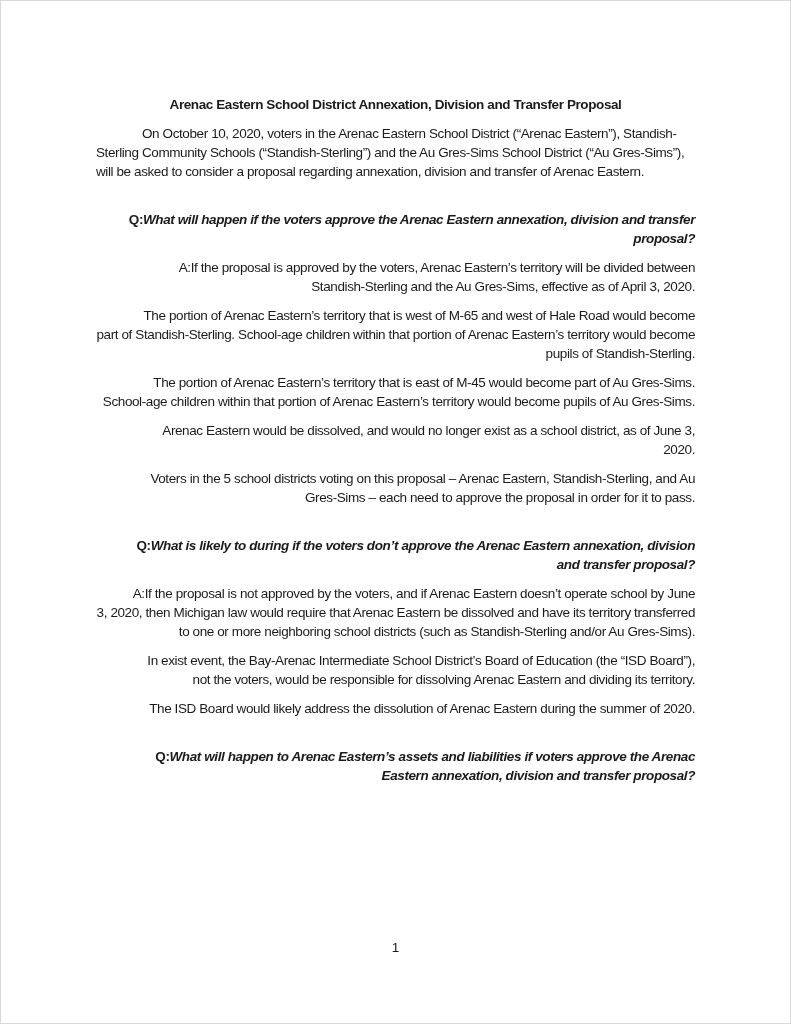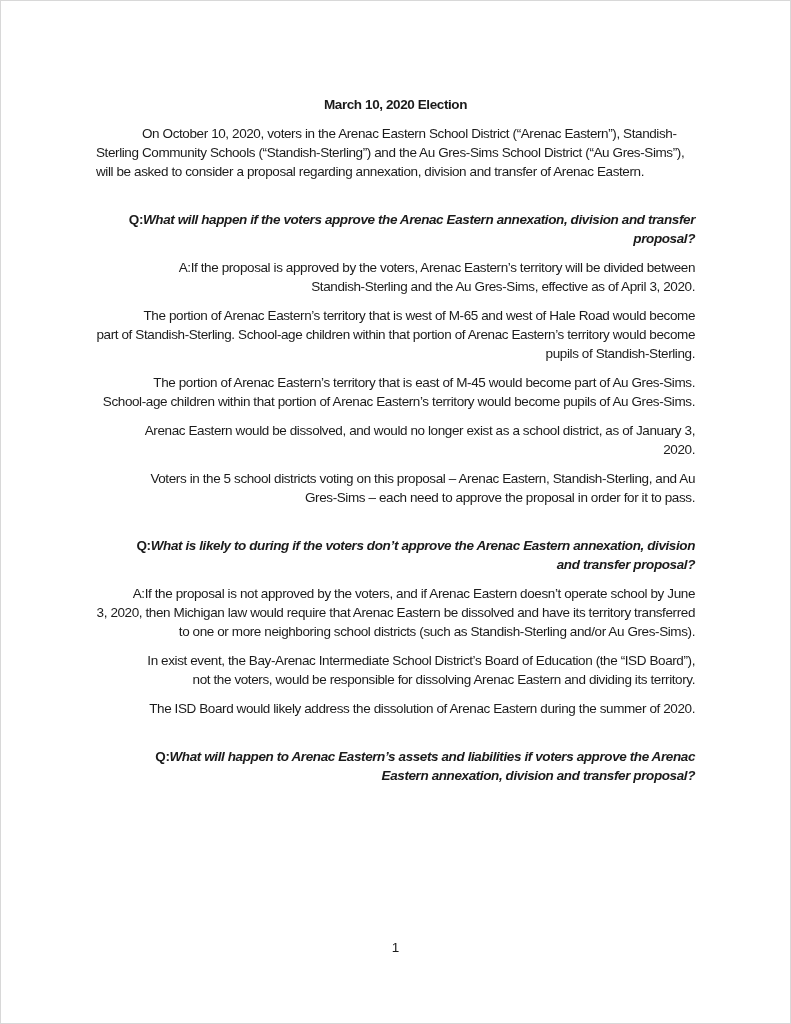--- a/index.html
+++ b/index.html
@@ -57,30 +57,30 @@
     top: 937px;
     text-align: center;
     letter-spacing: 0;
   }
 </style>
 </head>
 <body>
 
 <div class="page">
 
-  <p class="title-line">March 10, 2020 Election</p>
+  <p class="title-line">Arenac Eastern School District Annexation, Division and Transfer Proposal</p>
 
   <p class="indent">On October 10, 2020, voters in the Arenac Eastern School District (“Arenac Eastern”), Standish-Sterling Community Schools (“Standish-Sterling”) and the Au Gres-Sims School District (“Au Gres-Sims”), will be asked to consider a proposal regarding annexation, division and transfer of Arenac Eastern.</p>
 
   <div class="faq-section">
     <p class="q-para"><span class="hang-label">Q:</span><span class="q-text">What will happen if the voters approve the Arenac Eastern annexation, division and transfer proposal?</span></p>
     <p class="a-para"><span class="hang-label">A:</span><span>If the proposal is approved by the voters, Arenac Eastern’s territory will be divided between Standish-Sterling and the Au Gres-Sims, effective as of April 3, 2020.</span></p>
     <p class="indent">The portion of Arenac Eastern’s territory that is west of M-65 and west of Hale Road would become part of Standish-Sterling. School-age children within that portion of Arenac Eastern’s territory would become pupils of Standish-Sterling.</p>
     <p class="indent">The portion of Arenac Eastern’s territory that is east of M-45 would become part of Au Gres-Sims. School-age children within that portion of Arenac Eastern’s territory would become pupils of Au Gres-Sims.</p>
-    <p class="indent">Arenac Eastern would be dissolved, and would no longer exist as a school district, as of January 3, 2020.</p>
+    <p class="indent">Arenac Eastern would be dissolved, and would no longer exist as a school district, as of June 3, 2020.</p>
     <p class="indent">Voters in the 5 school districts voting on this proposal – Arenac Eastern, Standish-Sterling, and Au Gres-Sims – each need to approve the proposal in order for it to pass.</p>
   </div>
 
   <div class="faq-section">
     <p class="q-para"><span class="hang-label">Q:</span><span class="q-text">What is likely to during if the voters don’t approve the Arenac Eastern annexation, division and transfer proposal?</span></p>
     <p class="a-para"><span class="hang-label">A:</span><span>If the proposal is not approved by the voters, and if Arenac Eastern doesn’t operate school by June 3, 2020, then Michigan law would require that Arenac Eastern be dissolved and have its territory transferred to one or more neighboring school districts (such as Standish-Sterling and/or Au Gres-Sims).</span></p>
     <p class="indent">In exist event, the Bay-Arenac Intermediate School District’s Board of Education (the “ISD Board”), not the voters, would be responsible for dissolving Arenac Eastern and dividing its territory.</p>
     <p class="indent">The ISD Board would likely address the dissolution of Arenac Eastern during the summer of 2020.</p>
   </div>
 

